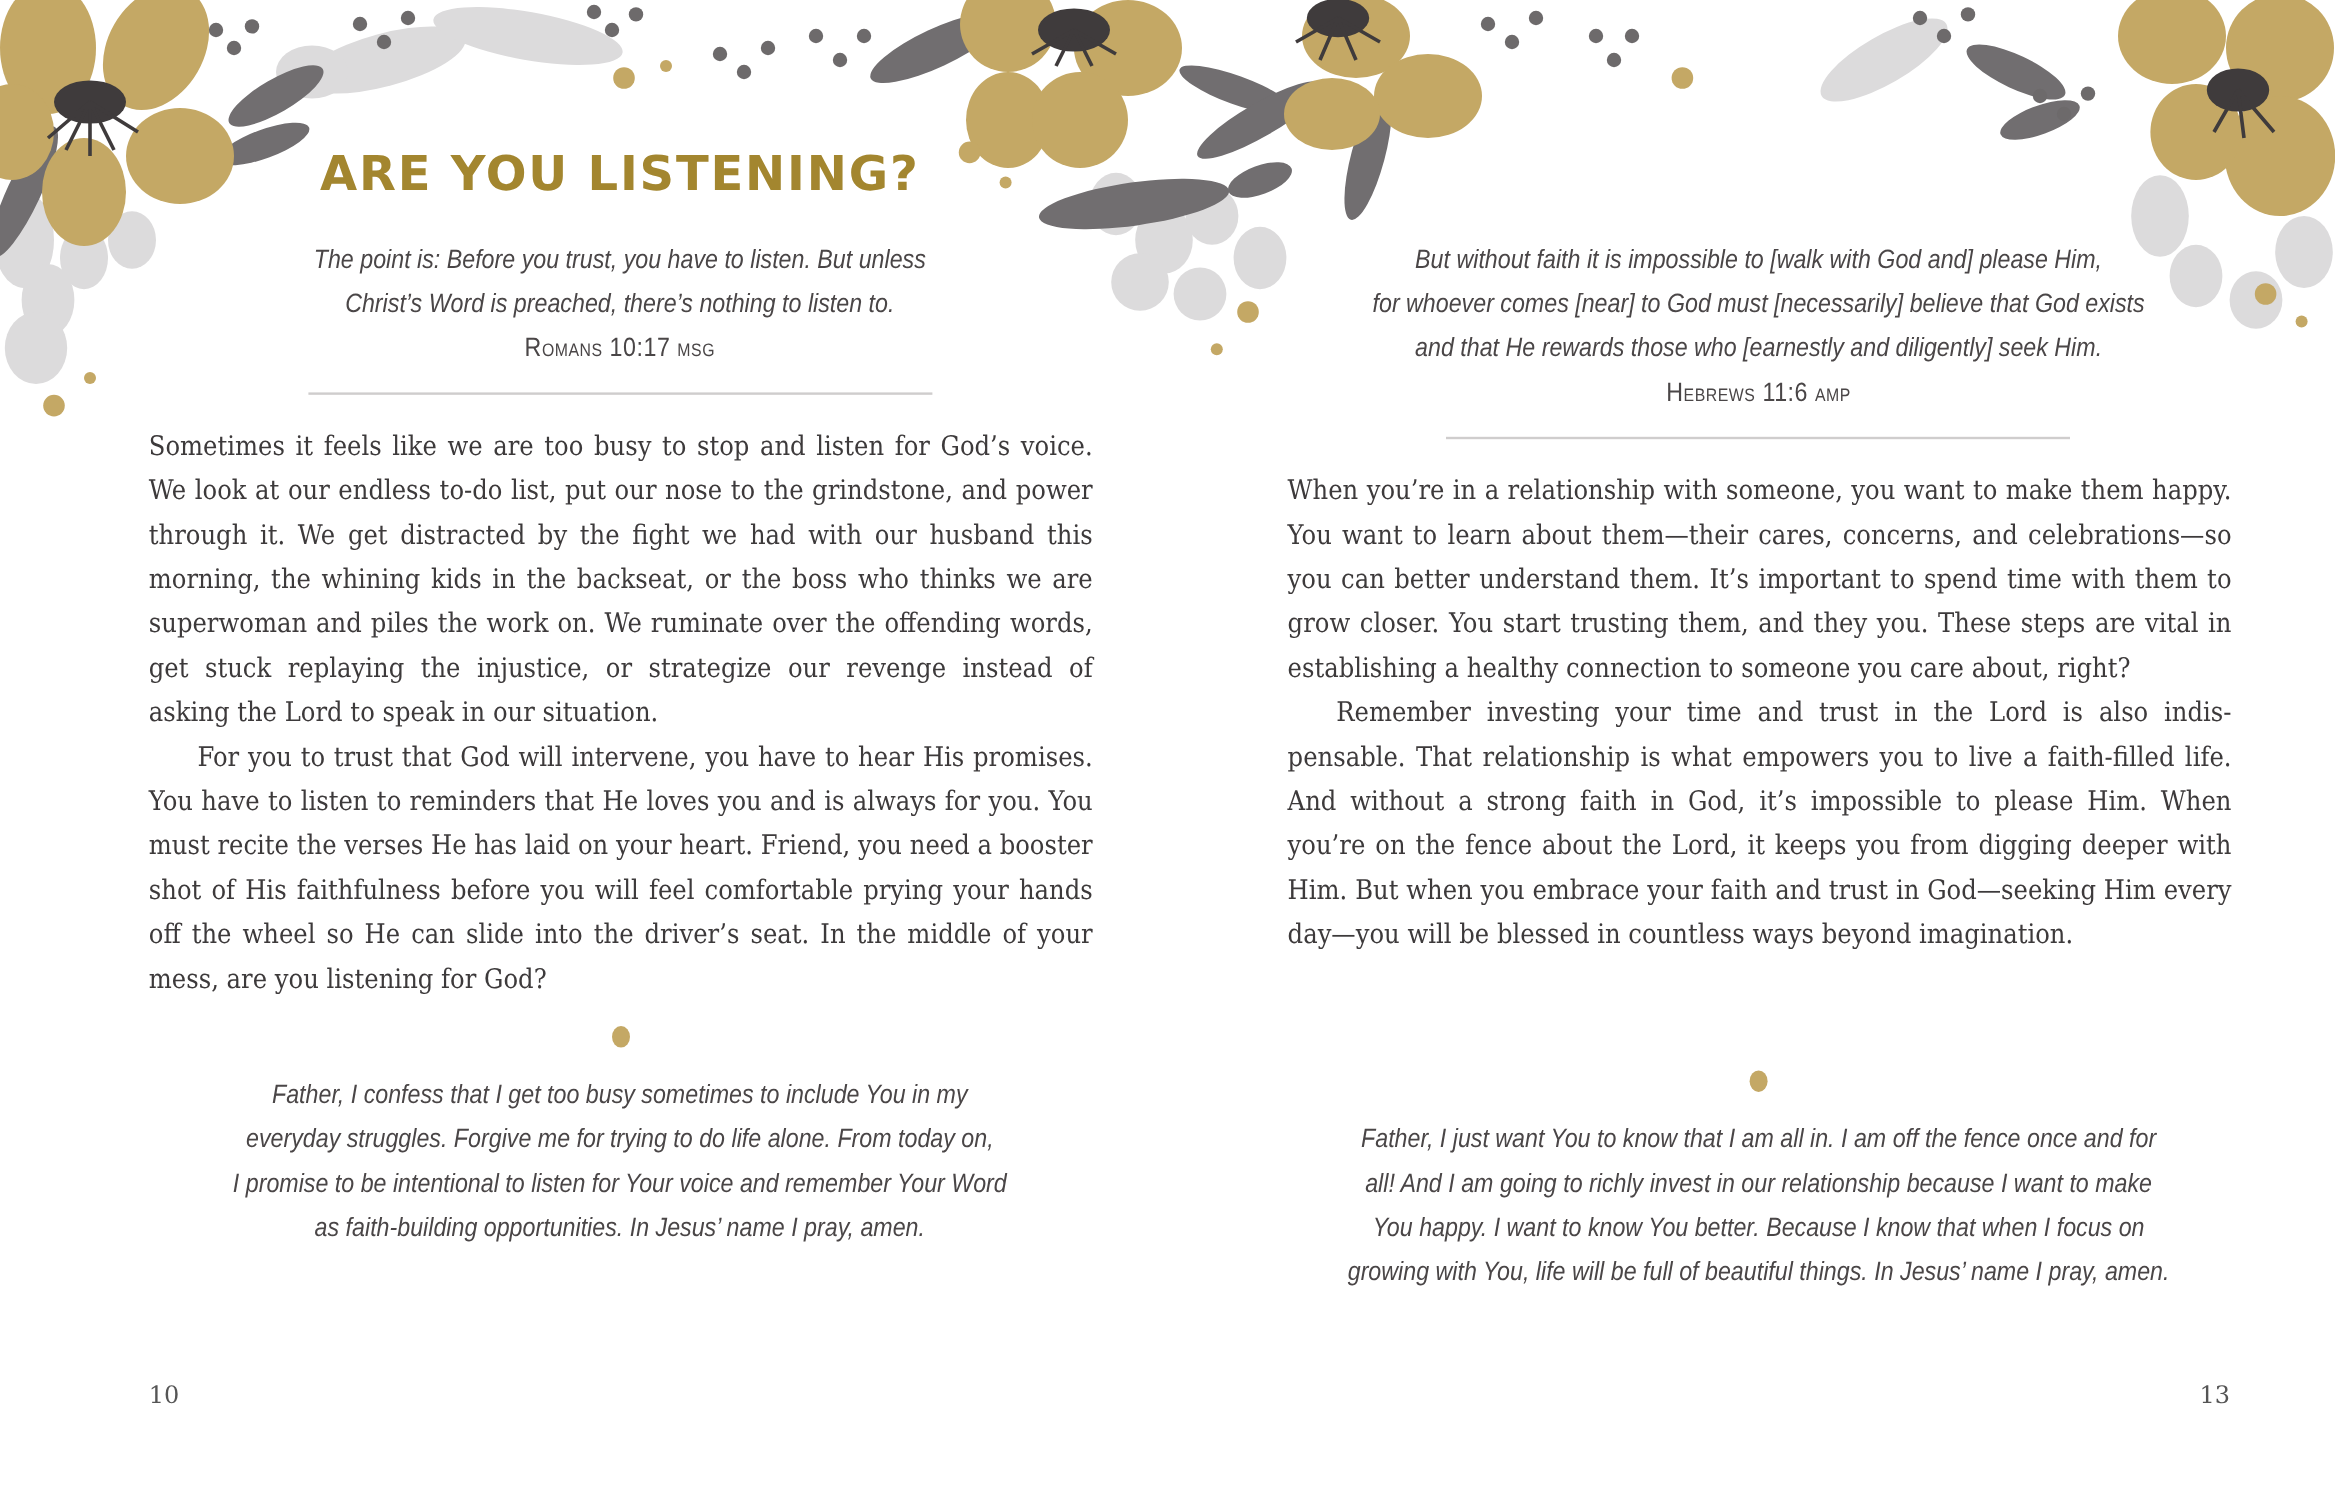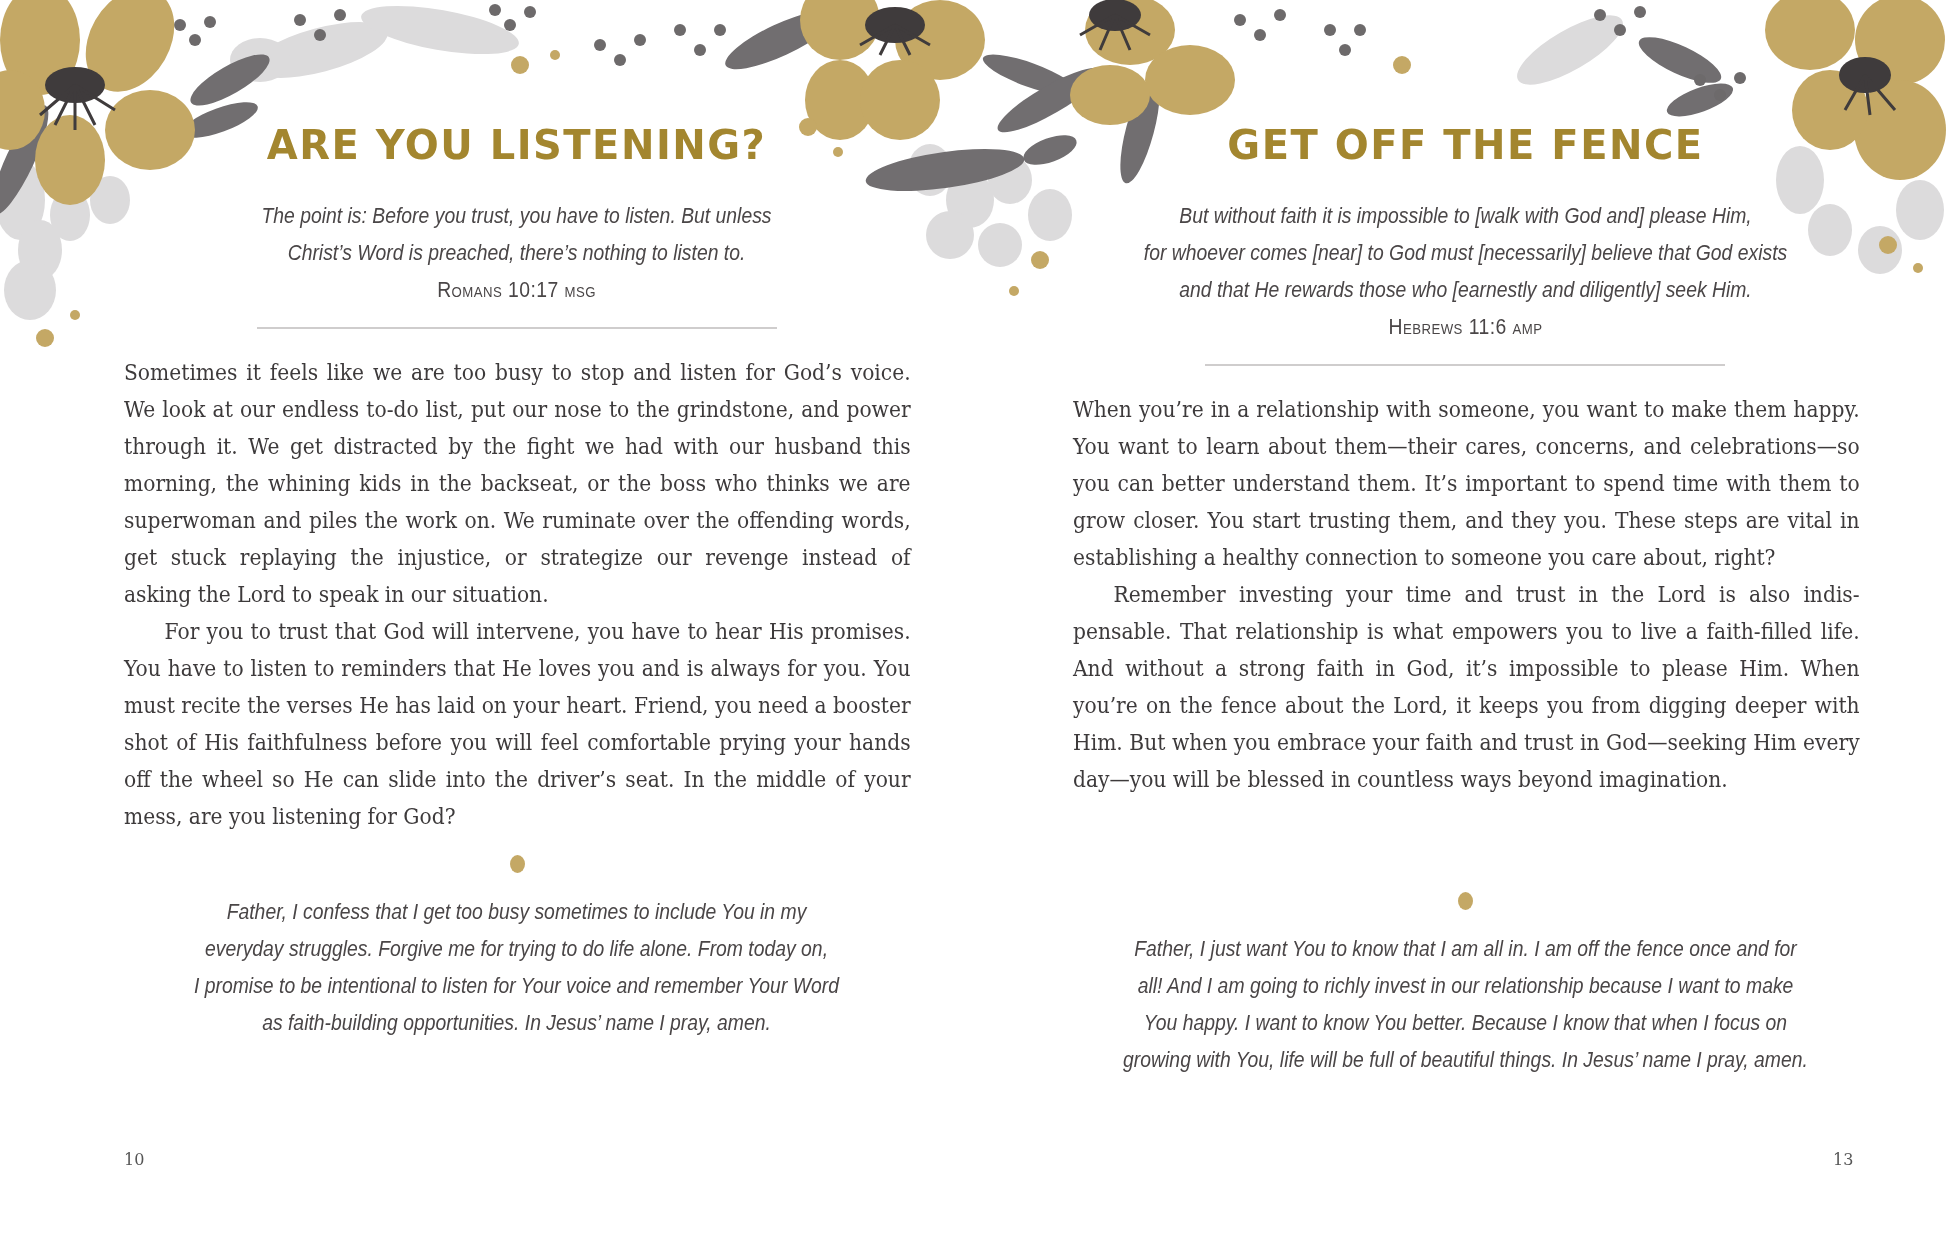--- a/index.html
+++ b/index.html
@@ -34,21 +34,21 @@
   .body p + p { text-indent:45px; }
   .dot { position:absolute; width:15px; height:18px; border-radius:50%; background:#c4a865; }
   .prayer {
     position:absolute; text-align:center;
     font-family:"Liberation Sans", sans-serif; font-style:italic;
     font-size:22px; line-height:37px; color:#4a4647;
     transform:scaleX(0.88); transform-origin:center top;
   }
   .pnum {
     position:absolute; top:1150px; font-family:"DejaVu Serif", serif;
-    font-size:16px; color:#555;
+    font-size:20px; color:#555;
   }
 </style>
 </head>
 <body>
 
 <svg class="deco" viewBox="0 0 1946 360" xmlns="http://www.w3.org/2000/svg">
 
   <g fill="#dcdbdc">
     <ellipse cx="320" cy="50" rx="70" ry="22" transform="rotate(-15 320 50)"></ellipse>
     <ellipse cx="440" cy="30" rx="80" ry="20" transform="rotate(10 440 30)"></ellipse>
@@ -178,21 +178,20 @@
   <div class="prayer" style="top:893px; left:88px; width:785px;">
     <div>Father, I confess that I get too busy sometimes to include You in my</div>
     <div>everyday struggles. Forgive me for trying to do life alone. From today on,</div>
     <div>I promise to be intentional to listen for Your voice and remember Your Word</div>
     <div>as faith-building opportunities. In Jesus’ name I pray, amen.</div>
   </div>
   <div class="pnum" style="left:88px;">10</div>
 </section>
 
 <section class="page right">
-  <h1 class="title" style="margin:0;">GET OFF THE FENCE</h1>
   <div class="verse" style="top:197px; left:100px; width:785px;">
     <div>But without faith it is impossible to [walk with God and] please Him,</div>
     <div>for whoever comes [near] to God must [necessarily] believe that God exists</div>
     <div>and that He rewards those who [earnestly and diligently] seek Him.</div>
     <div class="ref">Hebrews 11:6 amp</div>
   </div>
   <div class="rule" style="top:364px; left:232px; width:520px;"></div>
   <div class="body" style="top:391px; left:100px; width:874px;">
     <p>When you’re in a relationship with someone, you want to make them happy. You want to learn about them—their cares, concerns, and cele­brations—so you can better understand them. It’s important to spend time with them to grow closer. You start trusting them, and they you. These steps are vital in establishing a healthy connection to someone you care about, right?</p>
     <p>Remember investing your time and trust in the Lord is also indis­pensable. That relationship is what empowers you to live a faith-filled life. And without a strong faith in God, it’s impossible to please Him. When you’re on the fence about the Lord, it keeps you from digging deeper with Him. But when you embrace your faith and trust in God—seeking Him every day—you will be blessed in countless ways beyond imagination.</p>

